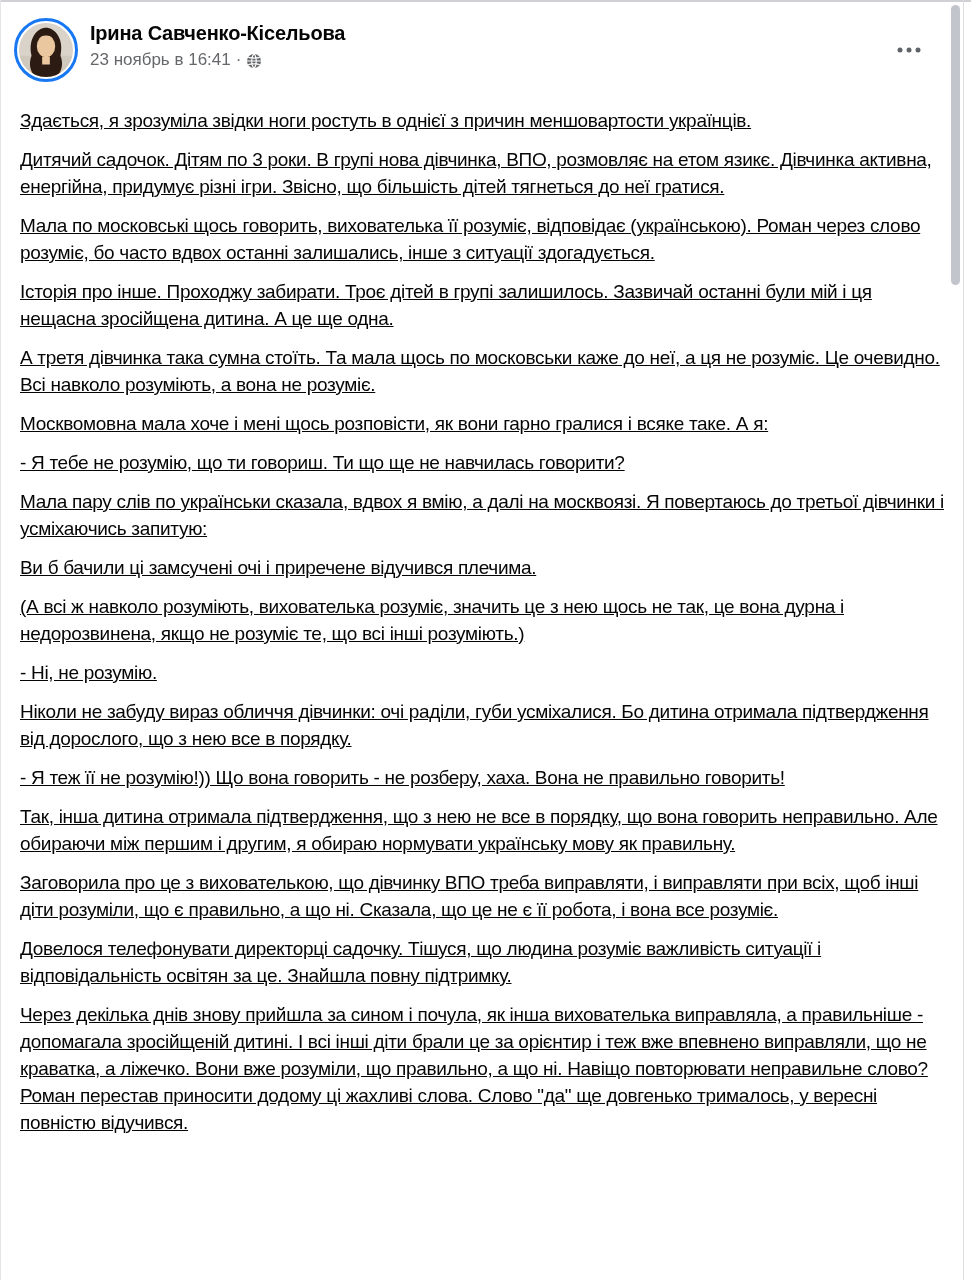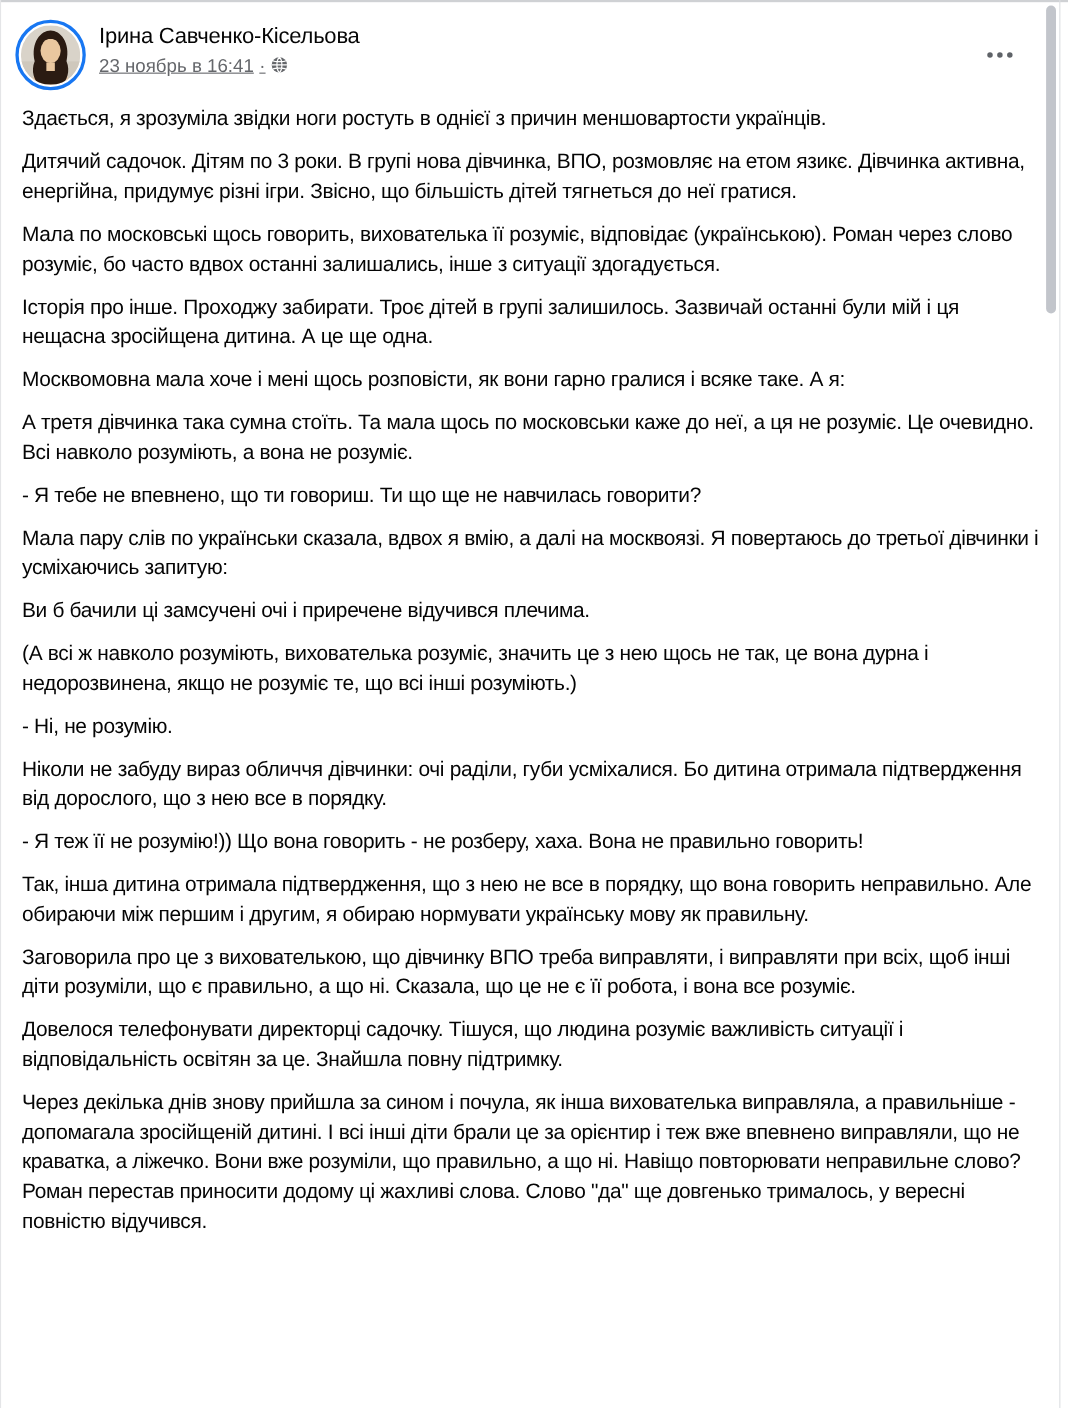--- a/index.html
+++ b/index.html
@@ -35,41 +35,40 @@
   .avatar-wrap{
     width:64px;height:64px;border-radius:50%;
     border:3px solid var(--avatar-ring,#1877f2);
     padding:2px;background:#fff;flex:0 0 auto;
   }
   .avatar-photo{
     width:54px;height:54px;border-radius:50%;overflow:hidden;display:block;
   }
   .header-text{margin-left:12px;padding-top:3px;}
   .author-name{
-    font-size:20px;font-weight:400;color:var(--author-text,#050505);
+    font-size:20px;font-weight:700;color:var(--author-text,#050505);
     line-height:24px;letter-spacing:-0.2px;cursor:pointer;
   }
   .meta-row{
-    display:flex;gap:5px;
+    display:flex;align-items:center;gap:5px;
     margin-top:5px;font-size:17px;color:var(--timestamp-text,#65676b);
     line-height:20px;
-    text-decoration:underline;
   }
   .globe-icon{display:inline-flex;margin-top:1px;}
   .more-options{
     position:absolute;top:34px;right:45px;
     width:34px;height:24px;display:flex;align-items:center;justify-content:center;
     cursor:pointer;border:none;background:transparent;padding:0;
   }
   .post-text{
     padding:2px 24px 0 20px;
     font-size:19px;line-height:27px;letter-spacing:-0.3px;
     color:var(--body-text,#050505);
   }
-  .post-text p{margin:0 0 12px 0;}
+  .post-text p{margin:12px 0 12px 0;text-decoration:underline;}
 </style>
 </head>
 <body>
 
 <div class="post-card">
   <div class="edge-top"></div>
   <div class="edge-left"></div>
 
   <div class="post-header">
     <div class="avatar-wrap">
@@ -107,23 +106,23 @@
         </svg>
       </span>
     </button>
   </div>
 
   <div class="post-text">
       <p>Здається, я зрозуміла звідки ноги ростуть в однієї з причин меншовартости українців.</p>
       <p>Дитячий садочок. Дітям по 3 роки. В групі нова дівчинка, ВПО, розмовляє на етом язикє. Дівчинка активна, енергійна, придумує різні ігри.  Звісно, що більшість дітей тягнеться до неї гратися.</p>
       <p>Мала по московські щось говорить, вихователька її розуміє, відповідає (українською). Роман через слово розуміє,  бо часто вдвох останні залишались, інше з ситуації здогадується.</p>
       <p>Історія про інше. Проходжу забирати. Троє дітей в групі залишилось. Зазвичай останні були мій і ця нещасна зросійщена дитина. А це ще одна.</p>
+      <p>А третя дівчинка така сумна стоїть. Та мала щось по московськи каже до неї, а ця не розуміє. Це очевидно. Всі навколо розуміють, а вона не розуміє.</p>
       <p>Москвомовна мала хоче і мені щось розповісти, як вони гарно гралися і всяке таке. А я:</p>
-      <p>А третя дівчинка така сумна стоїть. Та мала щось по московськи каже до неї, а ця не розуміє. Це очевидно. Всі навколо розуміють, а вона не розуміє.</p>
-      <p>- Я тебе не впевнено, що ти говориш. Ти що ще не навчилась говорити?</p>
+      <p>- Я тебе не розумію, що ти говориш. Ти що ще не навчилась говорити?</p>
       <p>Мала пару слів по українськи сказала, вдвох я вмію, а далі на москвоязі. Я повертаюсь до третьої дівчинки і усміхаючись запитую:</p>
       <p>Ви б бачили ці замсучені очі і приречене відучився плечима.</p>
       <p>(А всі ж навколо розуміють,  вихователька розуміє, значить це з нею щось не так, це вона дурна і недорозвинена, якщо не розуміє те, що всі інші розуміють.)</p>
       <p>- Ні, не розумію.</p>
       <p>Ніколи не забуду вираз обличчя дівчинки: очі раділи, губи усміхалися. Бо дитина отримала підтвердження від дорослого, що з нею все в порядку.</p>
       <p>- Я теж її не розумію!)) Що вона говорить - не розберу, хаха. Вона не правильно говорить!</p>
       <p>Так, інша дитина отримала підтвердження, що з нею не все в порядку,  що вона говорить неправильно. Але обираючи між першим і другим, я обираю нормувати українську мову як правильну.</p>
       <p>Заговорила про це з вихователькою, що дівчинку ВПО треба виправляти, і виправляти при всіх, щоб інші діти розуміли, що є правильно, а що ні. Сказала, що це не є її робота, і вона все розуміє.</p>
       <p>Довелося телефонувати директорці садочку. Тішуся, що людина розуміє важливість ситуації і відповідальність освітян за це. Знайшла повну підтримку.</p>
       <p>Через декілька днів знову прийшла за сином і почула, як інша вихователька виправляла, а правильніше - допомагала зросійщеній дитині. І всі інші діти брали це за орієнтир і теж вже впевнено виправляли, що не краватка, а ліжечко. Вони вже розуміли,  що правильно, а що ні. Навіщо повторювати неправильне слово? Роман перестав приносити додому ці жахливі слова. Слово "да" ще довгенько трималось, у вересні повністю відучився.</p>

